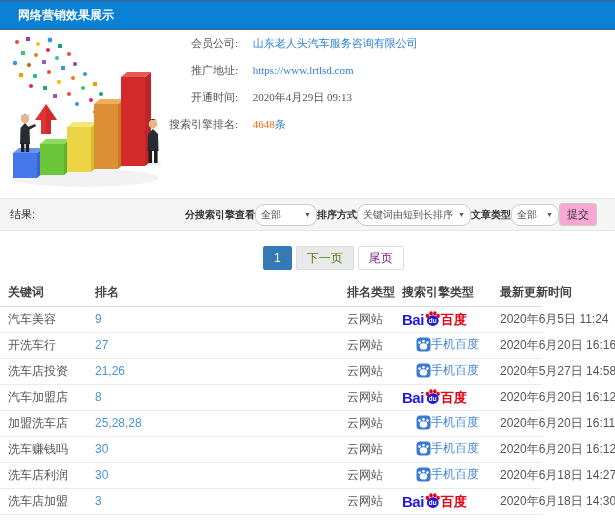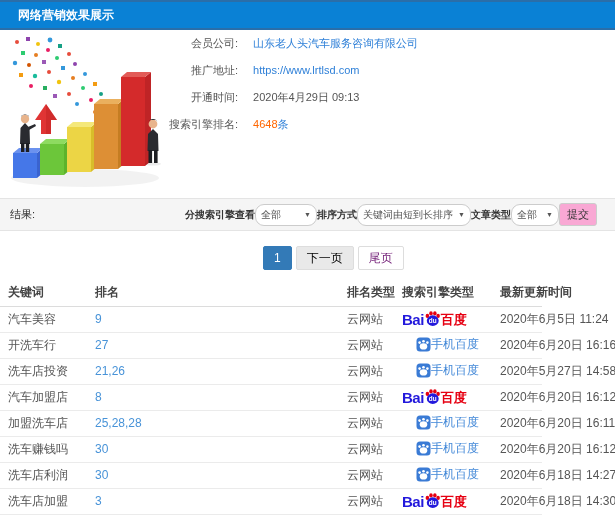--- a/index.html
+++ b/index.html
@@ -1,40 +1,40 @@
 <!DOCTYPE html>
 <html><head>
 <meta charset="utf-8">
 <style>
   * { margin:0; padding:0; box-sizing:border-box; }
   html,body { width:615px; height:520px; }
   body { position:relative; background:#fff; font-family:"Liberation Sans","DejaVu Sans",sans-serif; font-size:12px; color:#555; overflow:hidden; }
   .titlebar { position:absolute; top:0; left:0; width:615px; height:30px; background:#0a81d5; border-top:2px solid #2a6ea9; border-bottom:2px solid #2a6ea9; color:#fff; font-size:12px; font-weight:bold; line-height:26px; padding-left:18px; }
   .chart-illu { position:absolute; left:5px; top:32px; }
   .info { position:absolute; left:152px; top:30px; font-size:11px; }
-  .info-row { height:27px; line-height:27px; white-space:nowrap; }
+  .info-row { height:27px; line-height:27px; white-space:nowrap;font-family:Liberation Serif, serif; }
   .info-label { display:inline-block; width:86px; text-align:right; color:#555; }
   .info-value { margin-left:12px; color:#555; }
   .info-value.link { color:#2f80d8; }
   .hl-num { color:#ff6600; }
   .hl-unit { color:#2f80d8; }
   .filter-bar { position:absolute; top:198px; left:0; width:615px; height:33px; background:#f5f5f5; border-top:1px solid #e4e4e4; border-bottom:1px solid #e4e4e4; display:flex; align-items:center; padding:0 18px 0 10px; }
   .result-label { color:#333; font-size:11px; }
   .filters { margin-left:auto; display:flex; align-items:center; white-space:nowrap; }
   .flt-label { font-weight:bold; color:#333; font-size:10px; }
   .sel { height:22px; border:1px solid #ccc; border-radius:9px; background:#fff; display:flex; align-items:center; justify-content:space-between; padding:0 5px; color:#555; white-space:nowrap; font-size:10px; }
   .sel .arrow { font-size:7px; color:#555; margin-left:2px; }
   .sel.s1 { width:62px; }
   .sel.s2 { width:114px; }
   .sel.s3 { width:48px; }
   .submit { height:23px; padding:0 7px; background:#f9a8d4; border:1px solid #ccc; border-radius:3px; color:#333; font-size:11px; cursor:pointer; font-family:inherit; }
   .pagination { position:absolute; top:246px; left:263px; display:flex; gap:4px; }
   .pg { height:24px; border:1px solid #ddd; border-radius:2px; background:#fff; display:flex; align-items:center; justify-content:center; padding:0 10px; color:#701a75; }
   .pg.active { background:#337ab7; border-color:#337ab7; color:#fff; }
-  .pg.next { background:#e9e9e9; color:#000000; }
+  .pg.next { background:#e9e9e9; color:#4d7c0f; }
   table { position:absolute; top:280px; left:0; width:542px; border-collapse:collapse; table-layout:fixed; font-size:12px; }
   th { font-weight:bold; text-align:left; color:#444; height:26px; padding-left:8px; border-bottom:1px solid #dcdcdc; white-space:nowrap; }
   td { height:26px; padding-left:8px; border-bottom:1px solid #ebebeb; color:#555; white-space:nowrap; }
   td.rank { color:#4893d8; }
   .baidu-logo { display:inline-flex; align-items:flex-end; }
   .bai { color:#2319dc; font-weight:bold; font-size:15px; letter-spacing:-0.5px; line-height:15px; }
   .bd-cn { color:#e60012; font-weight:bold; font-size:13px; line-height:14px; }
   .mobile-baidu { display:inline-flex; align-items:center; gap:0; padding-left:14px; color:#4288d8; }
 </style>
 </head>

